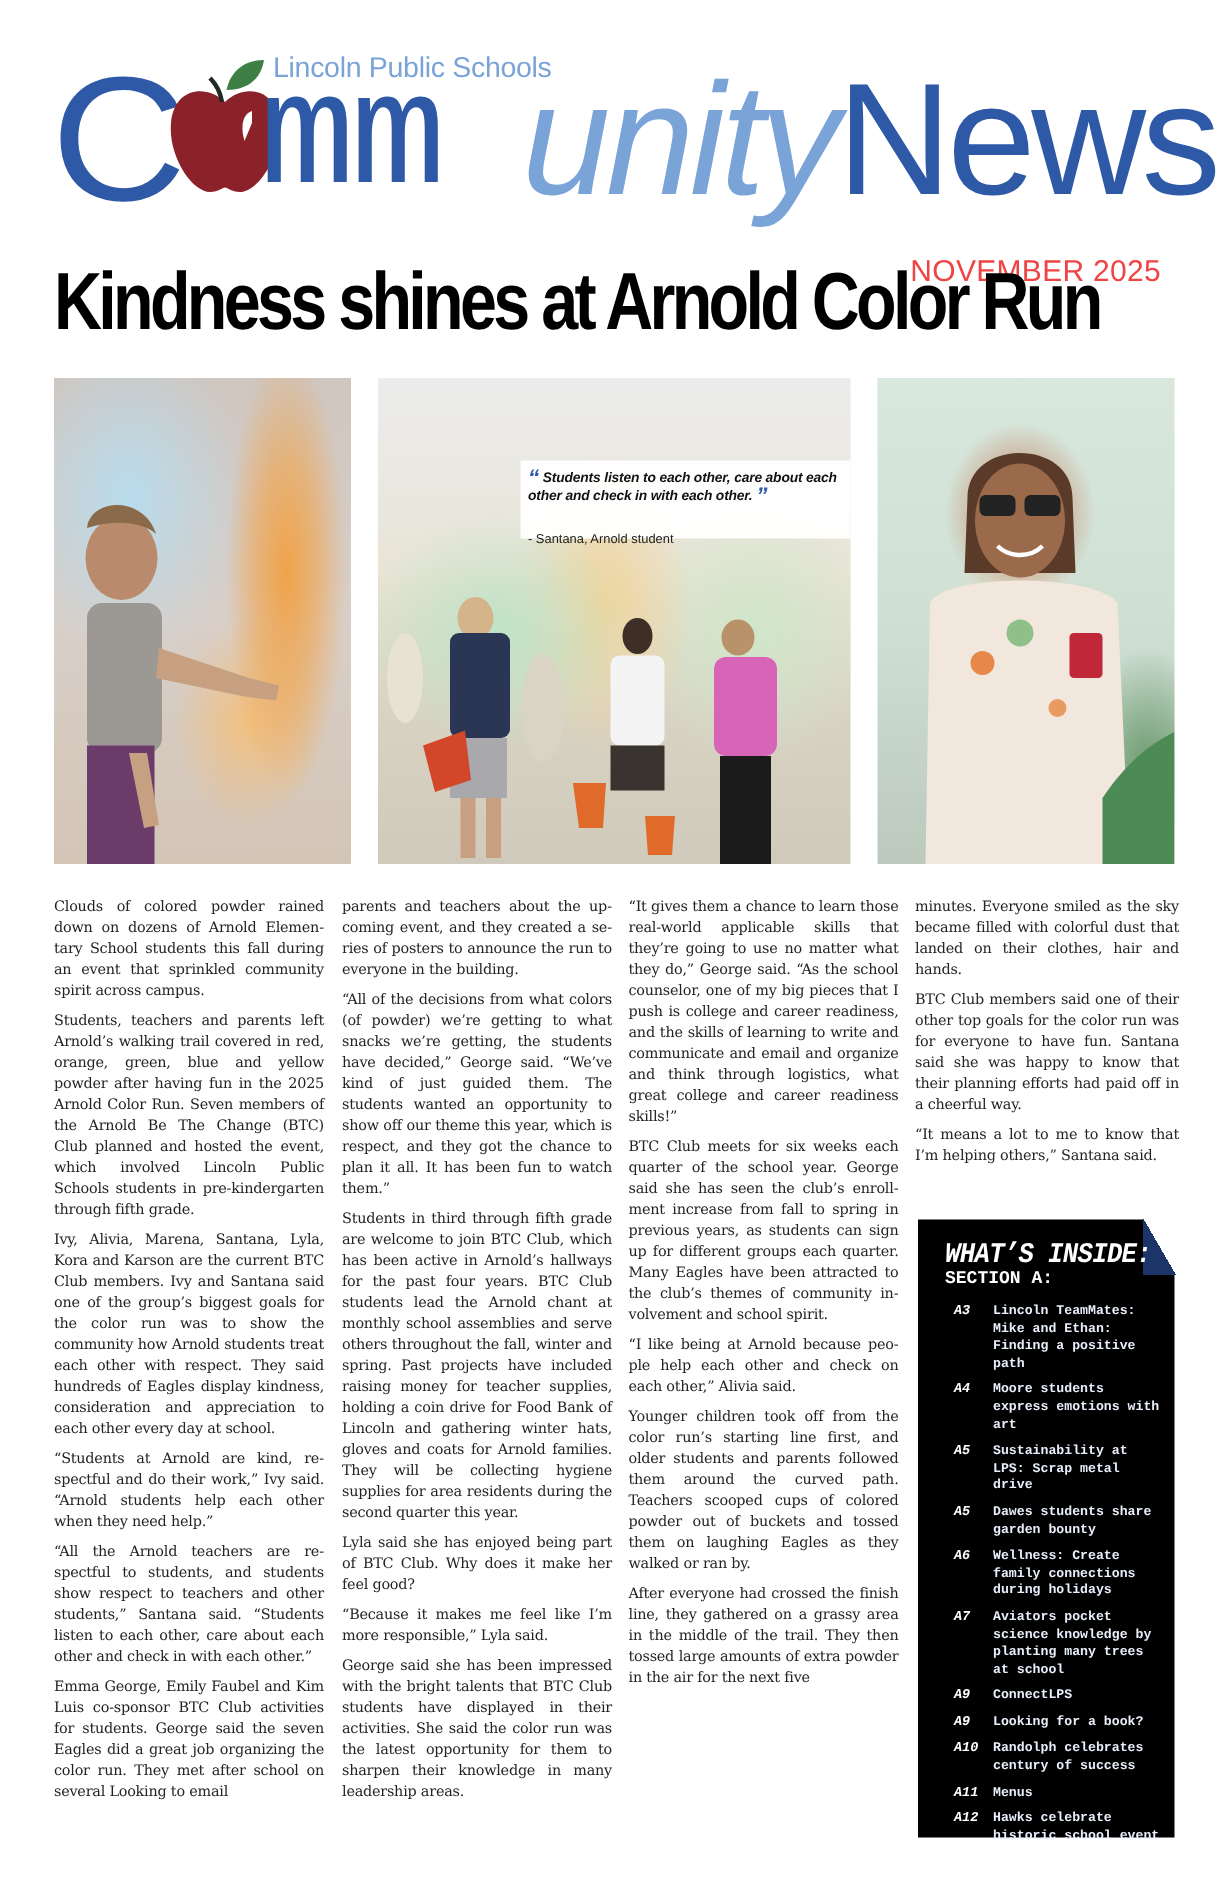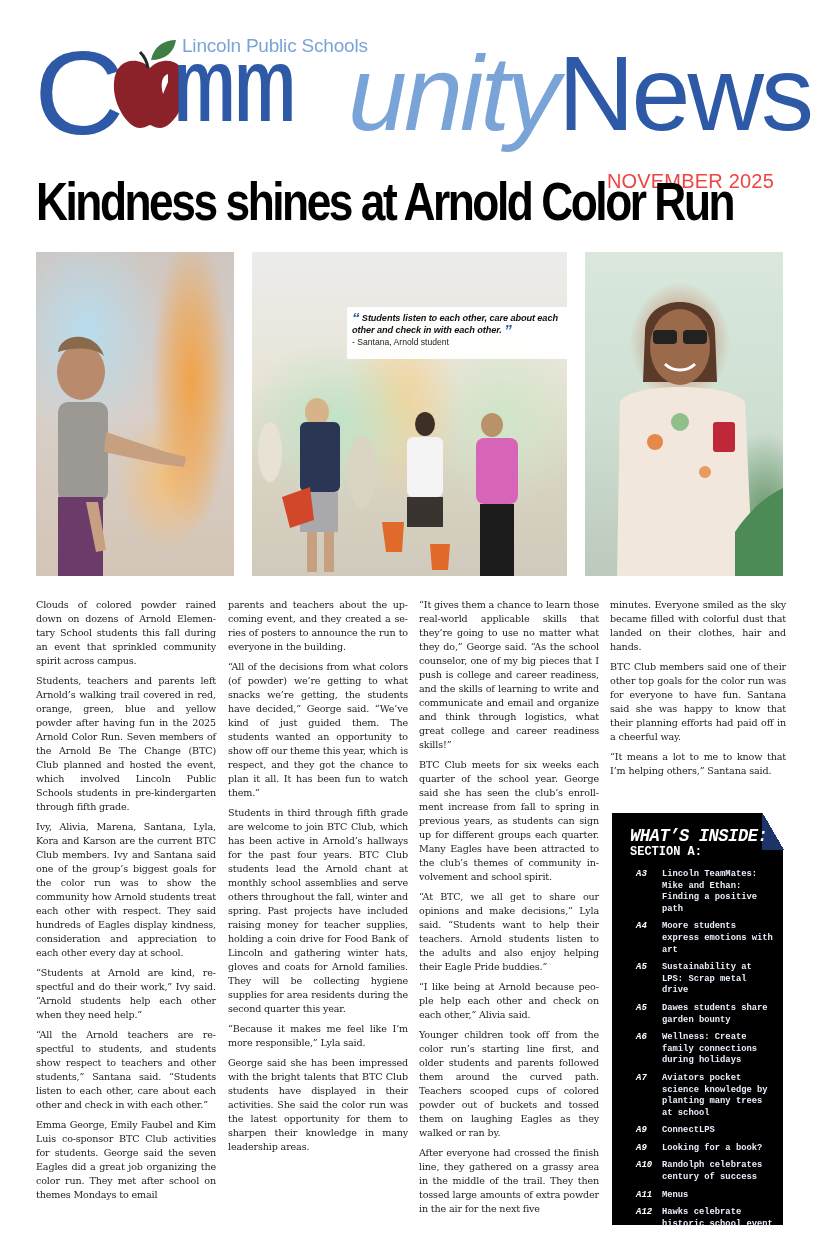--- a/index.html
+++ b/index.html
@@ -77,21 +77,21 @@
       linear-gradient(180deg, #d9e7dc 0%, #cfe0d3 50%, #bcc9bd 100%);
   }
 
   .pull-quote {
     position: absolute; left: 347px; top: 307px; width: 220px; height: 52px;
     background: rgba(255,255,255,0.95); padding: 5px 6px 0 5px;
     font-family: "Liberation Sans", sans-serif;
   }
   .pq-text { font-size: 9.2px; font-weight: 700; font-style: italic; line-height: 12px; color: #111; letter-spacing: -0.1px; }
   .pq-mark { color: #2d59a6; font-size: 15px; font-weight: 900; font-style: italic; line-height: 10px; vertical-align: -2px; }
-  .pq-attr { font-size: 8.6px; line-height: 12px; color: #222; }
+  .pq-attr { font-size: 8.6px; line-height: 12px; color: #222; margin-top: 17px; }
 
   
   .col {
     position: absolute; top: 598px; width: 180px;
     font-family: "DejaVu Serif", serif; font-size: 9.6px; line-height: 14px;
     color: #222; text-align: justify; hyphens: manual; letter-spacing: -0.15px;
   }
   .col p { margin-bottom: 6px; }
   .col-1 { left: 36px; }
   .col-2 { left: 228px; }
@@ -199,35 +199,35 @@
   </div>
   <div class="pq-attr">- Santana, Arnold student</div>
 </div>
 
 <div class="col col-1">
   <p>Clouds of colored powder rained down on dozens of Arnold Elemen­tary School students this fall during an event that sprinkled community spirit across campus.</p>
   <p>Students, teachers and parents left Arnold’s walking trail covered in red, orange, green, blue and yellow powder after having fun in the 2025 Arnold Color Run. Seven members of the Arnold Be The Change (BTC) Club planned and hosted the event, which involved Lincoln Public Schools students in pre-kindergar­ten through fifth grade.</p>
   <p>Ivy, Alivia, Marena, Santana, Lyla, Kora and Karson are the current BTC Club members. Ivy and San­tana said one of the group’s big­gest goals for the color run was to show the community how Arnold students treat each other with re­spect. They said hundreds of Eagles display kindness, consideration and appreciation to each other every day at school.</p>
   <p>“Students at Arnold are kind, re­spectful and do their work,” Ivy said. “Arnold students help each other when they need help.”</p>
   <p>“All the Arnold teachers are re­spectful to students, and students show respect to teachers and other students,” Santana said. “Students listen to each other, care about each other and check in with each other.”</p>
-  <p>Emma George, Emily Faubel and Kim Luis co-sponsor BTC Club ac­tivities for students. George said the seven Eagles did a great job orga­nizing the color run. They met after school on themes Mondays to email</p>
+  <p>Emma George, Emily Faubel and Kim Luis co-sponsor BTC Club ac­tivities for students. George said the seven Eagles did a great job orga­nizing the color run. They met after school on several Looking to email</p>
 </div>
 
 <div class="col col-2">
   <p>parents and teachers about the up­coming event, and they created a se­ries of posters to announce the run to everyone in the building.</p>
   <p>“All of the decisions from what colors (of powder) we’re getting to what snacks we’re getting, the stu­dents have decided,” George said. “We’ve kind of just guided them. The students wanted an opportuni­ty to show off our theme this year, which is respect, and they got the chance to plan it all. It has been fun to watch them.”</p>
   <p>Students in third through fifth grade are welcome to join BTC Club, which has been active in Arnold’s hallways for the past four years. BTC Club students lead the Arnold chant at monthly school assemblies and serve others throughout the fall, winter and spring. Past proj­ects have included raising money for teacher supplies, holding a coin drive for Food Bank of Lincoln and gathering winter hats, gloves and coats for Arnold families. They will be collecting hygiene supplies for area residents during the second quarter this year.</p>
+  <p>Lyla said she has enjoyed being part of BTC Club. Why does it make her feel good?</p>
   <p>“Because it makes me feel like I’m more responsible,” Lyla said.</p>
   <p>George said she has been impressed with the bright talents that BTC Club students have displayed in their activities. She said the color run was the latest opportunity for them to sharpen their knowledge in many leadership areas.</p>
 </div>
 
 <div class="col col-3">
   <p>“It gives them a chance to learn those real-world applicable skills that they’re going to use no mat­ter what they do,” George said. “As the school counselor, one of my big pieces that I push is college and career readiness, and the skills of learning to write and communicate and email and organize and think through logistics, what great college and career readiness skills!”</p>
   <p>BTC Club meets for six weeks each quarter of the school year. George said she has seen the club’s enroll­ment increase from fall to spring in previous years, as students can sign up for different groups each quarter. Many Eagles have been attracted to the club’s themes of community in­volvement and school spirit.</p>
-  <p>“At BTC, we all get to share our opinions and make decisions,” Lyla said. “Students want to help their teachers. Arnold students listen to the adults and also enjoy helping their Eagle Pride buddies.”</p>
   <p>“I like being at Arnold because peo­ple help each other and check on each other,” Alivia said.</p>
   <p>Younger children took off from the color run’s starting line first, and older students and parents fol­lowed them around the curved path. Teachers scooped cups of colored powder out of buckets and tossed them on laughing Eagles as they walked or ran by.</p>
   <p>After everyone had crossed the fin­ish line, they gathered on a grassy area in the middle of the trail. They then tossed large amounts of extra powder in the air for the next five</p>
 </div>
 
 <div class="col col-4">
   <p>minutes. Everyone smiled as the sky became filled with colorful dust that landed on their clothes, hair and hands.</p>
   <p>BTC Club members said one of their other top goals for the color run was for everyone to have fun. Santana said she was happy to know that their planning efforts had paid off in a cheerful way.</p>
   <p>“It means a lot to me to know that I’m helping others,” Santana said.</p>
 </div>

